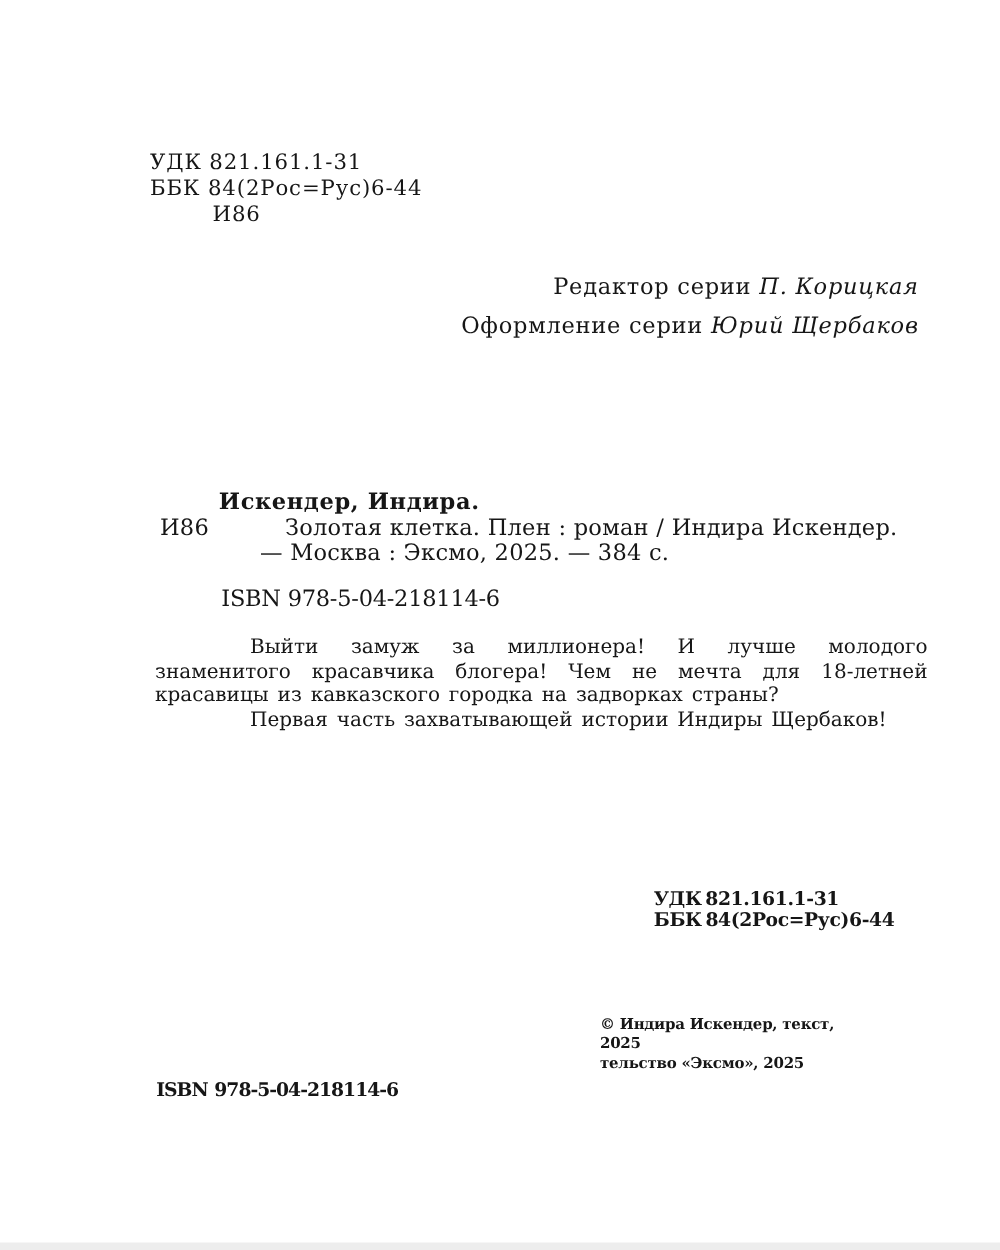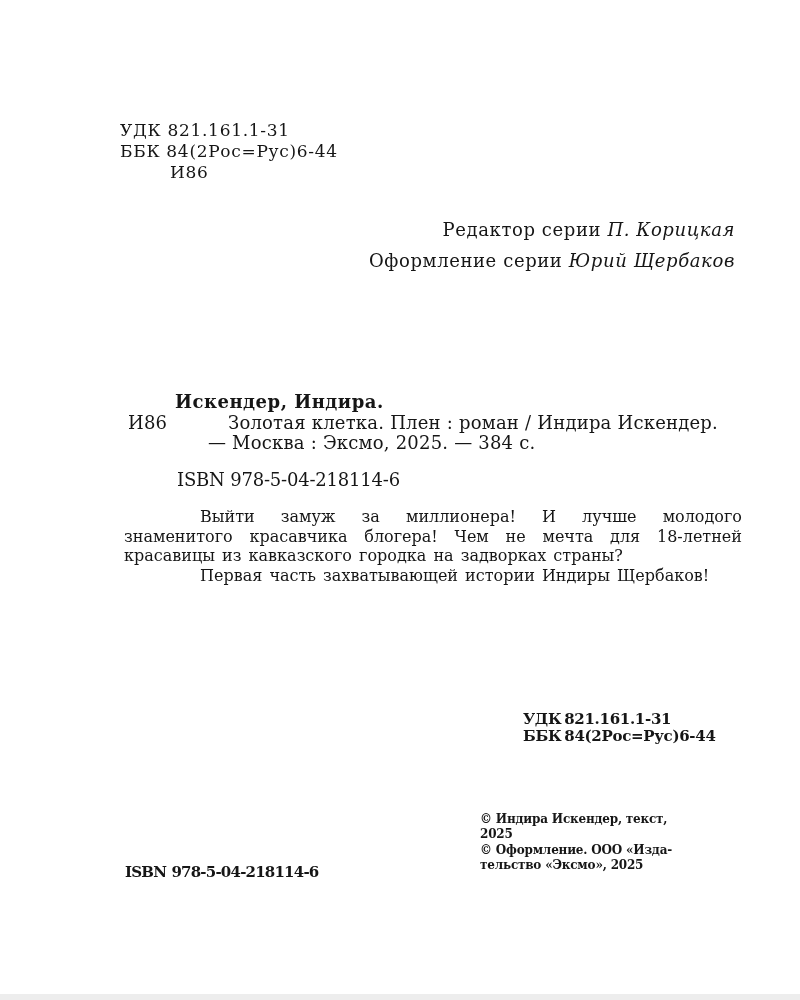--- a/index.html
+++ b/index.html
@@ -72,19 +72,18 @@
 </div>
 
 <div class="abs udk-footer">
   <div>УДК 821.161.1-31</div>
   <div>ББК 84(2Рос=Рус)6-44</div>
 </div>
 
 <div class="abs copyright">
   <div>© Индира Искендер, текст,</div>
   <div>2025</div>
-  <div>© Оформление. ООО «Изда-</div>
   <div>тельство «Эксмо», 2025</div>
 </div>
 
 <div class="abs isbn-bottom">ISBN 978-5-04-218114-6</div>
 
 <div class="abs page-edge"></div>
 
 </body></html>

